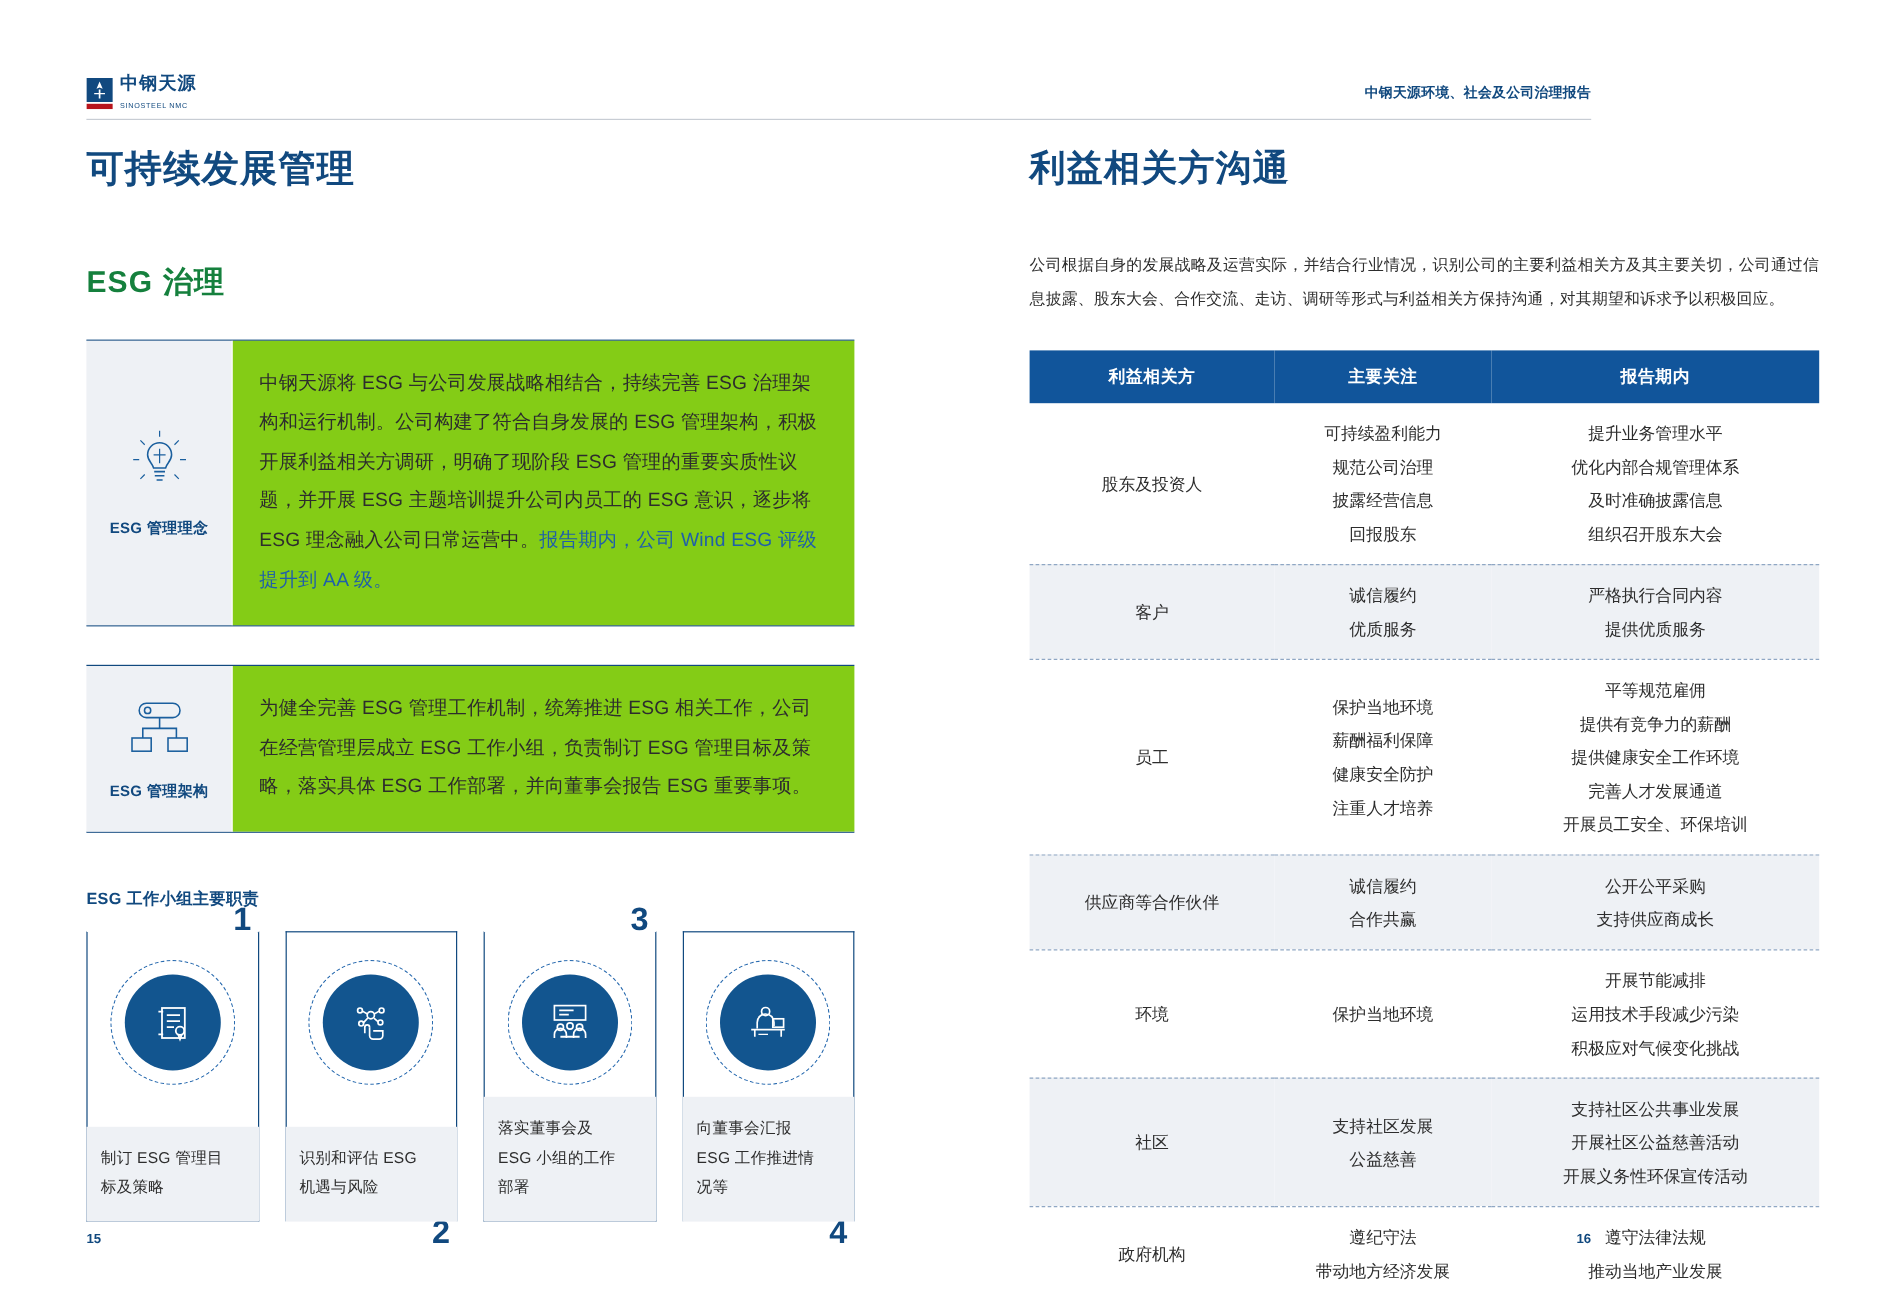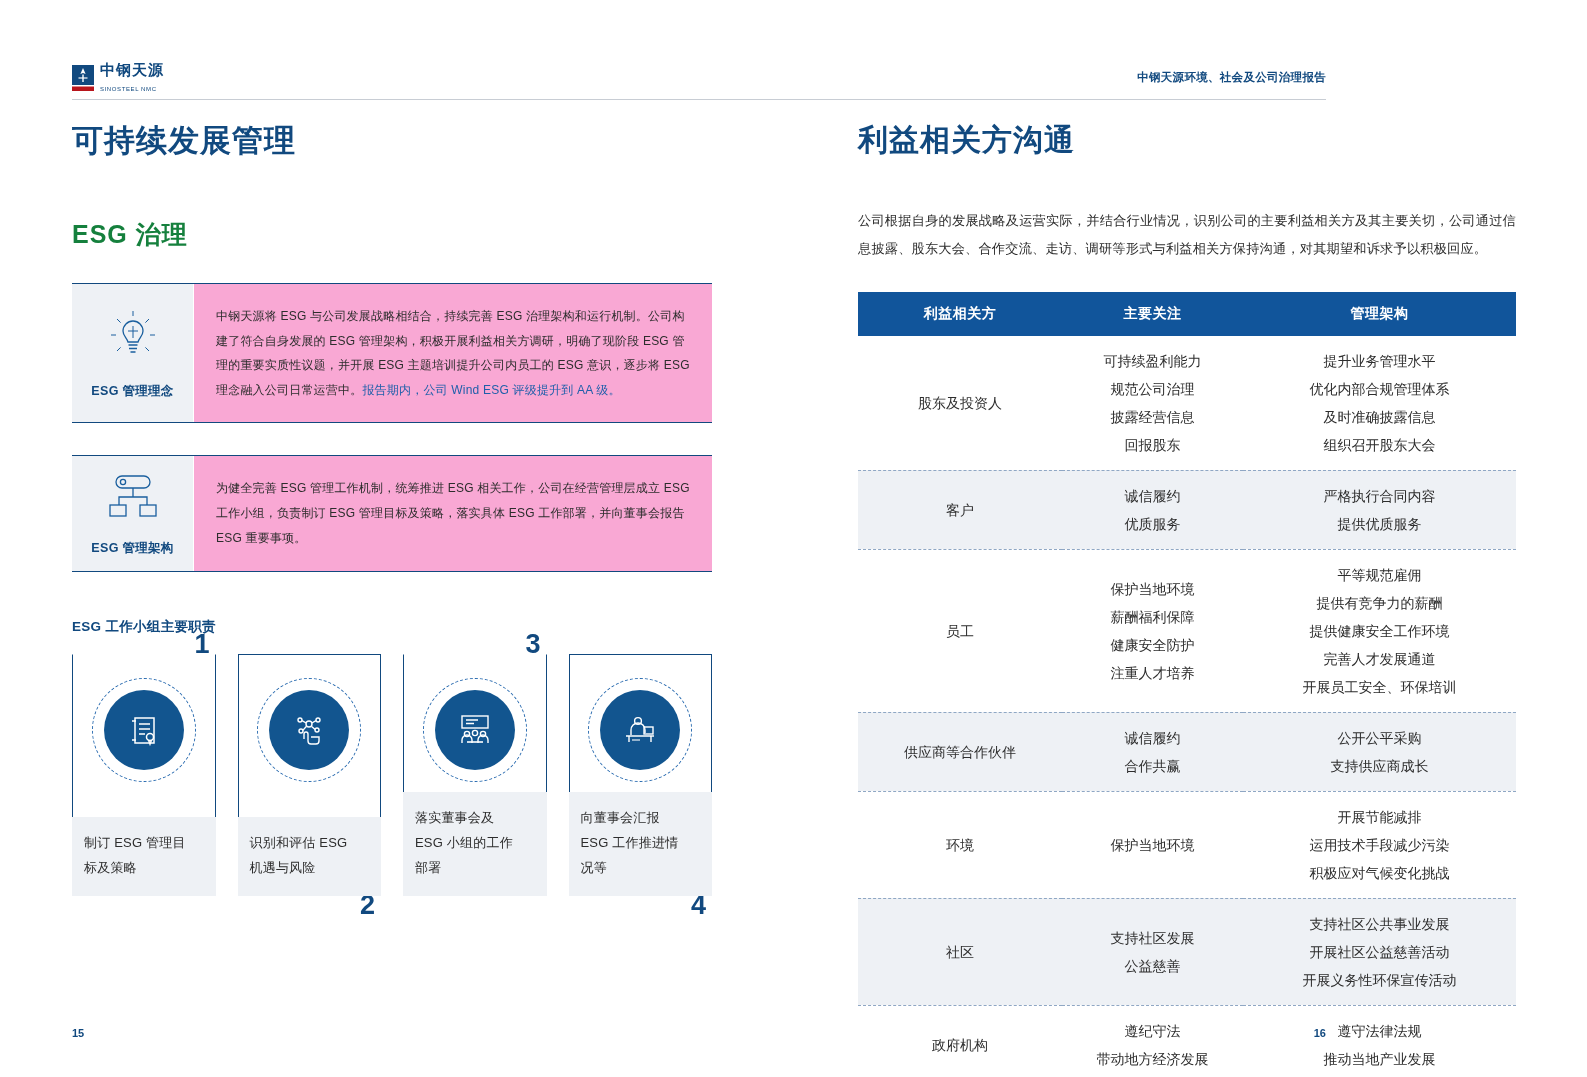--- a/index.html
+++ b/index.html
@@ -109,23 +109,23 @@
   .esg-card .icon-box .glyph { margin-bottom: 14px; }
   .esg-card .icon-box .cap {
     font-size: 12.5px;
     font-weight: bold;
     color: #11497f;
     text-align: left;
     letter-spacing: .3px;
   }
   .esg-card .body {
     flex: 1;
-    background: #f9a8d4;
+    background: #84cc16;
     padding: 20px 22px 20px 22px;
-    font-size: 12px;
+    font-size: 16px;
     line-height: 2.05;
     color: #2d2d2d;
     letter-spacing: .2px;
   }
   .esg-card .body .hl {
     color: #1f5faa;
   }
 
   
   .duties-title {
@@ -421,21 +421,21 @@
 
   <div class="right-col">
     <h1 class="title">利益相关方沟通</h1>
     <p class="intro">公司根据自身的发展战略及运营实际，并结合行业情况，识别公司的主要利益相关方及其主要关切，公司通过信息披露、股东大会、合作交流、走访、调研等形式与利益相关方保持沟通，对其期望和诉求予以积极回应。</p>
 
     <table class="stake">
       <thead>
         <tr>
           <th>利益相关方</th>
           <th>主要关注</th>
-          <th>管理架构</th>
+          <th>报告期内</th>
         </tr>
       </thead>
       <tbody id="table-body">
           <tr>
             <td>股东及投资人</td>
             <td>
               <span class="ln">可持续盈利能力</span>
               <span class="ln">规范公司治理</span>
               <span class="ln">披露经营信息</span>
               <span class="ln">回报股东</span>

